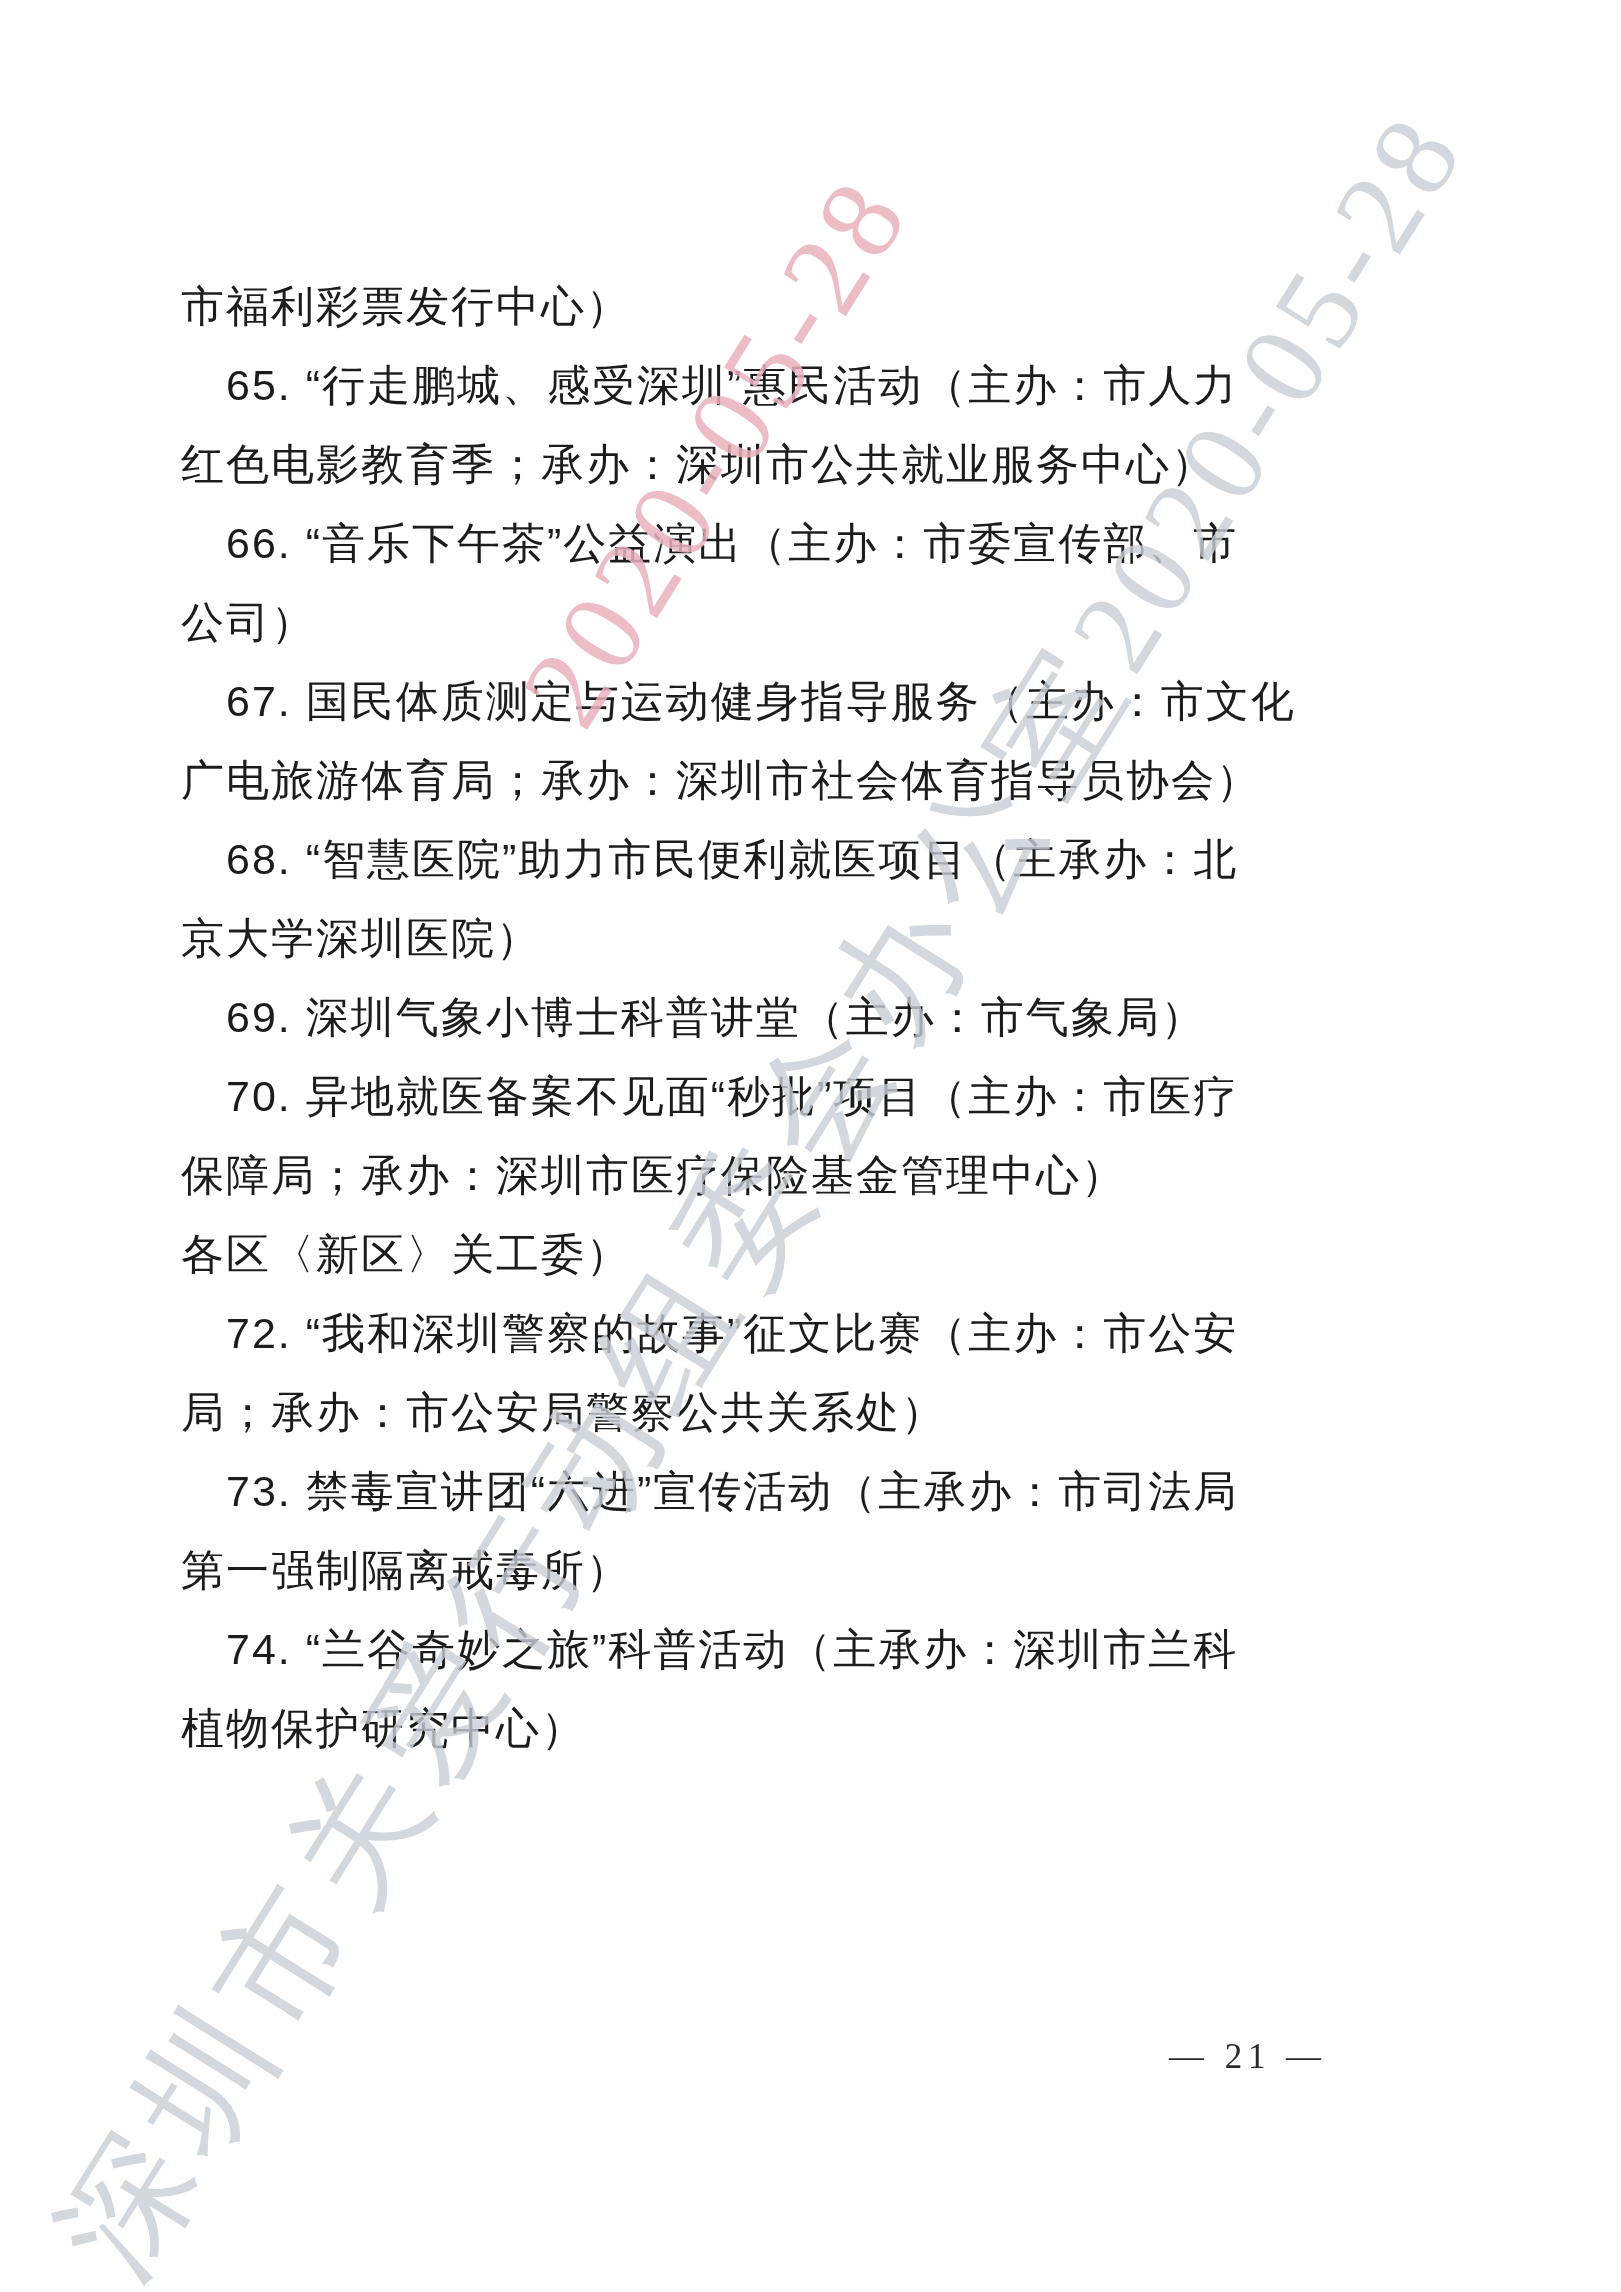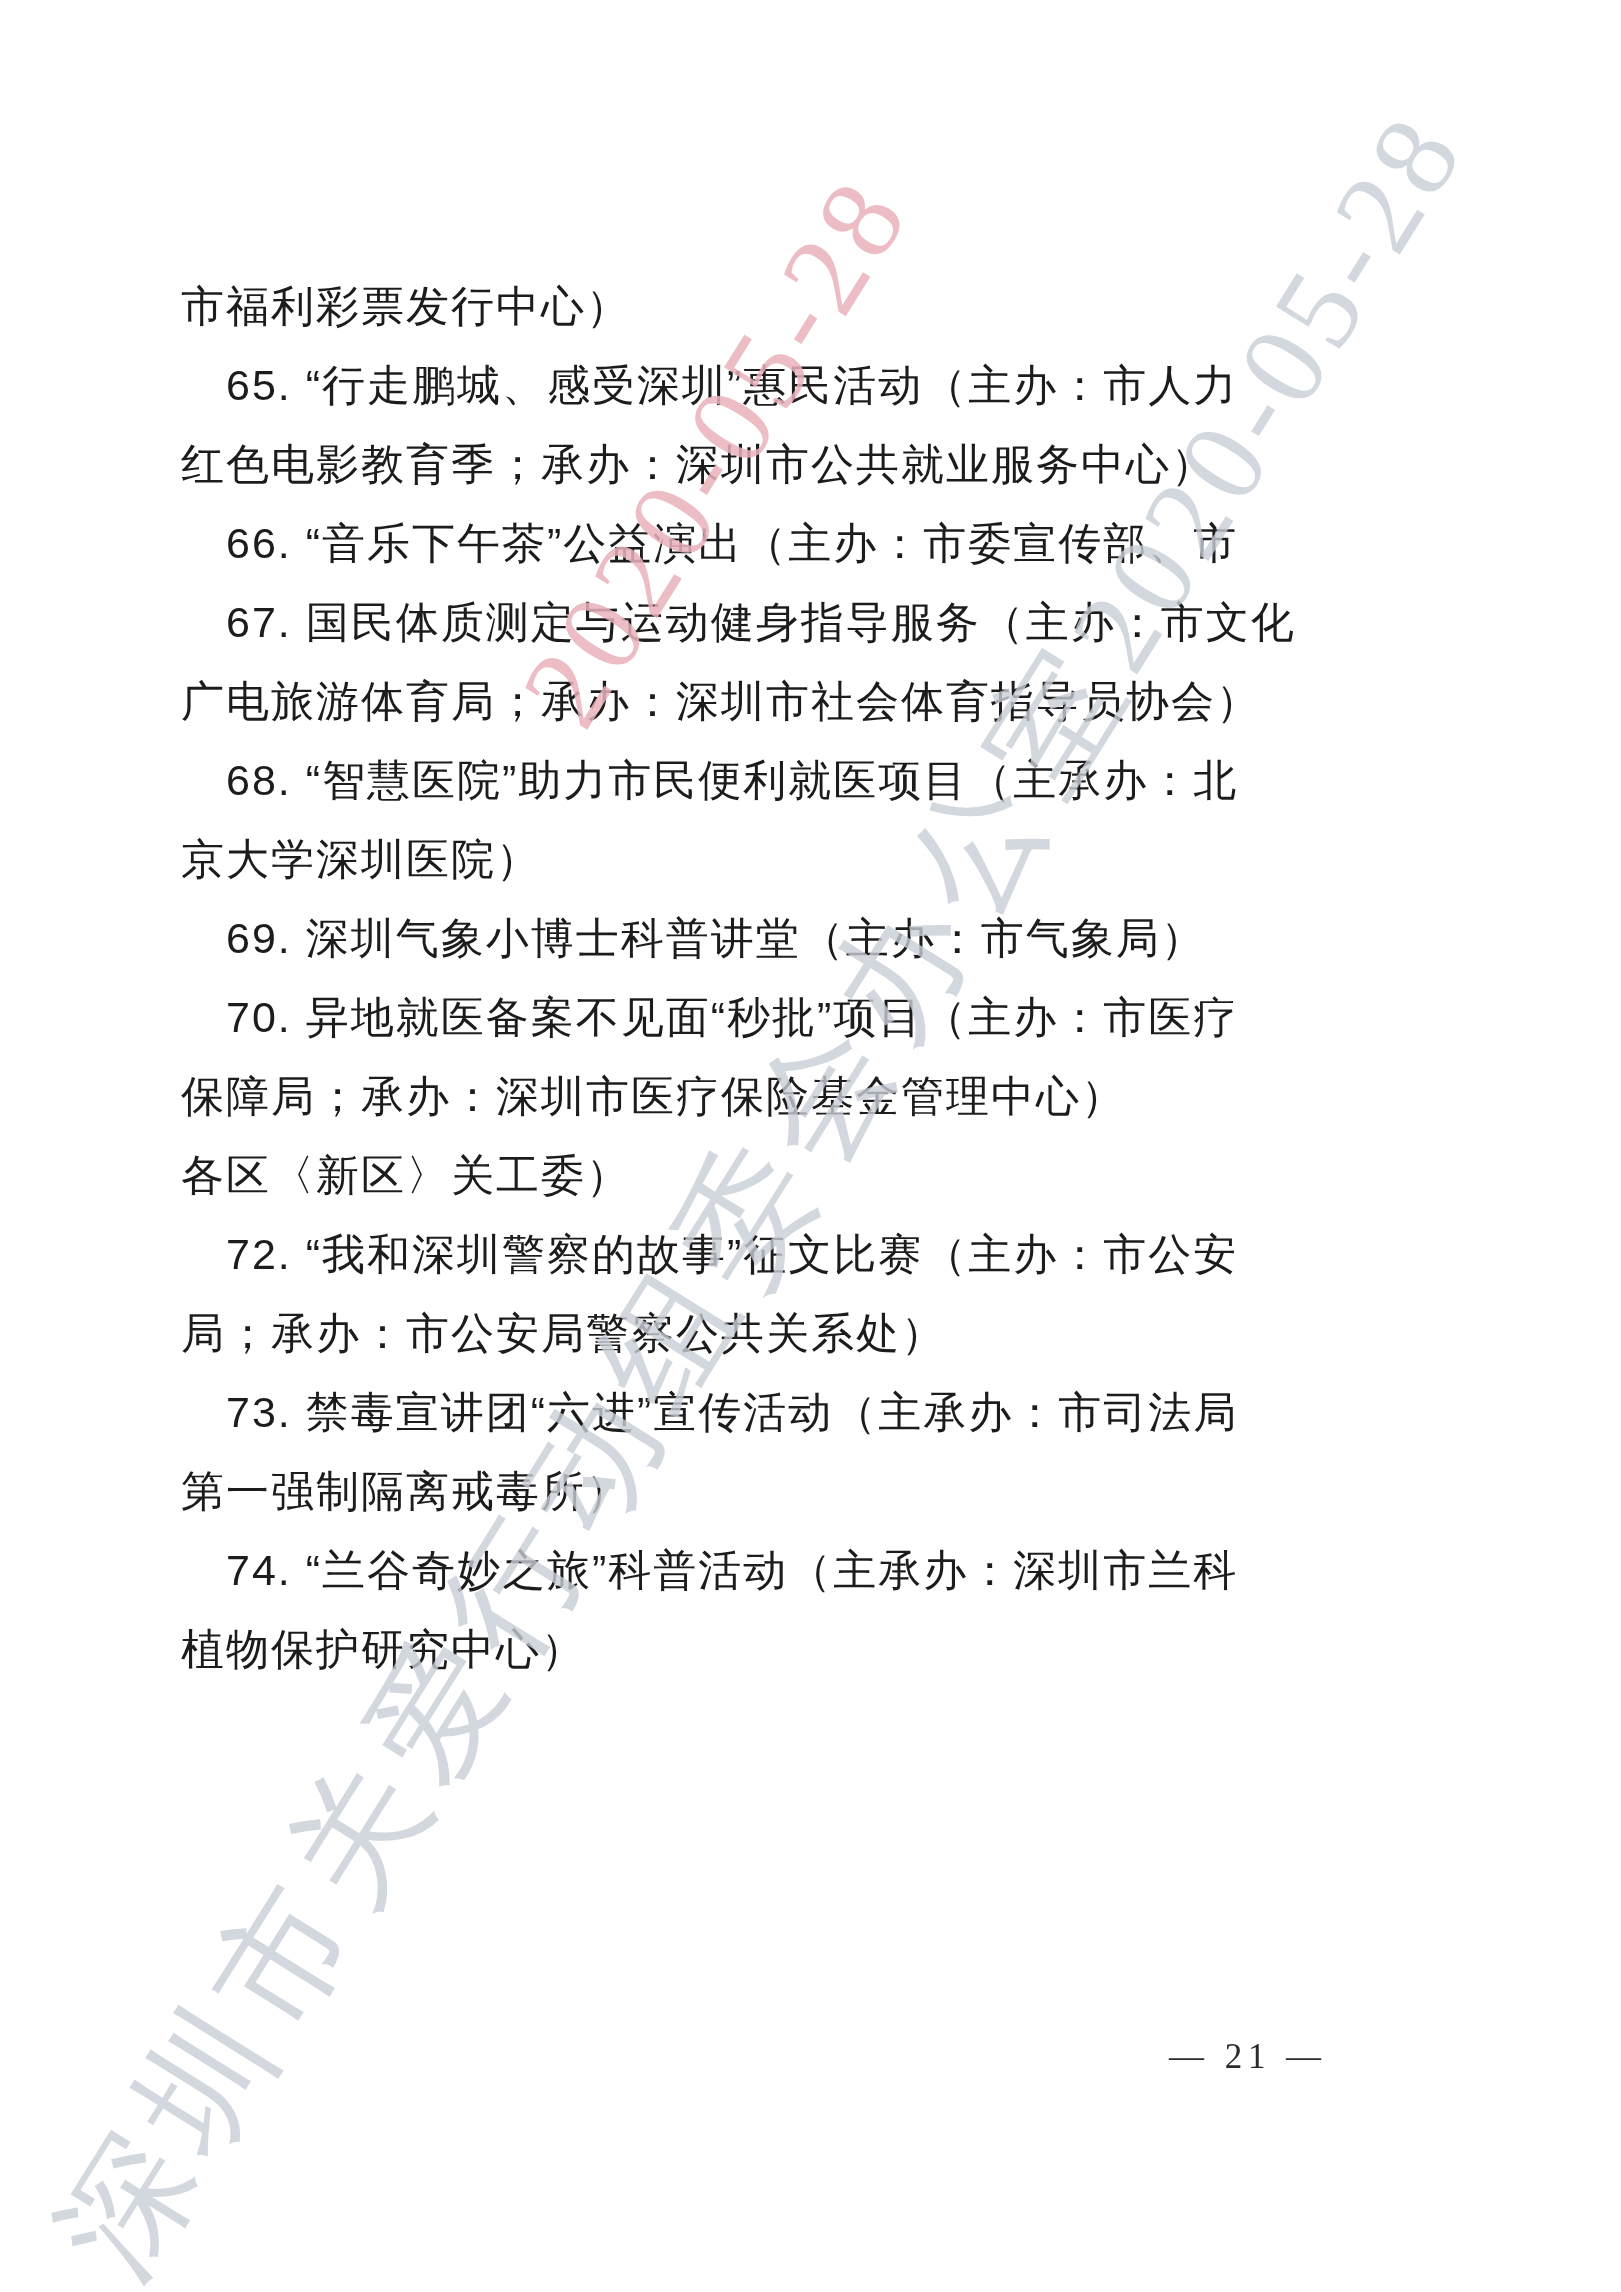--- a/index.html
+++ b/index.html
@@ -94,20 +94,21 @@
     <span class="wm-org" style="color: rgb(201, 206, 214);">深圳市关爱行动组委会办公室</span><span class="wm-date-gray" style="color: rgb(201, 206, 214);">2020-05-28</span>
   </div>
 
   <div class="wm-pink" style="color: rgb(233, 178, 188);">2020-05-28</div>
 
   <div class="content" id="doc-body">
       <div class="line">市福利彩票发行中心）</div>
       <div class="line indent">65. “行走鹏城、感受深圳”惠民活动（主办：市人力</div>
       <div class="line">红色电影教育季；承办：深圳市公共就业服务中心）</div>
       <div class="line indent">66. “音乐下午茶”公益演出（主办：市委宣传部、市</div>
+      <div class="line">公司）</div>
       <div class="line indent">67. 国民体质测定与运动健身指导服务（主办：市文化</div>
       <div class="line">广电旅游体育局；承办：深圳市社会体育指导员协会）</div>
       <div class="line indent">68. “智慧医院”助力市民便利就医项目（主承办：北</div>
       <div class="line">京大学深圳医院）</div>
       <div class="line indent">69. 深圳气象小博士科普讲堂（主办：市气象局）</div>
       <div class="line indent">70. 异地就医备案不见面“秒批”项目（主办：市医疗</div>
       <div class="line">保障局；承办：深圳市医疗保险基金管理中心）</div>
       <div class="line">各区〈新区〉关工委）</div>
       <div class="line indent">72. “我和深圳警察的故事”征文比赛（主办：市公安</div>
       <div class="line">局；承办：市公安局警察公共关系处）</div>

